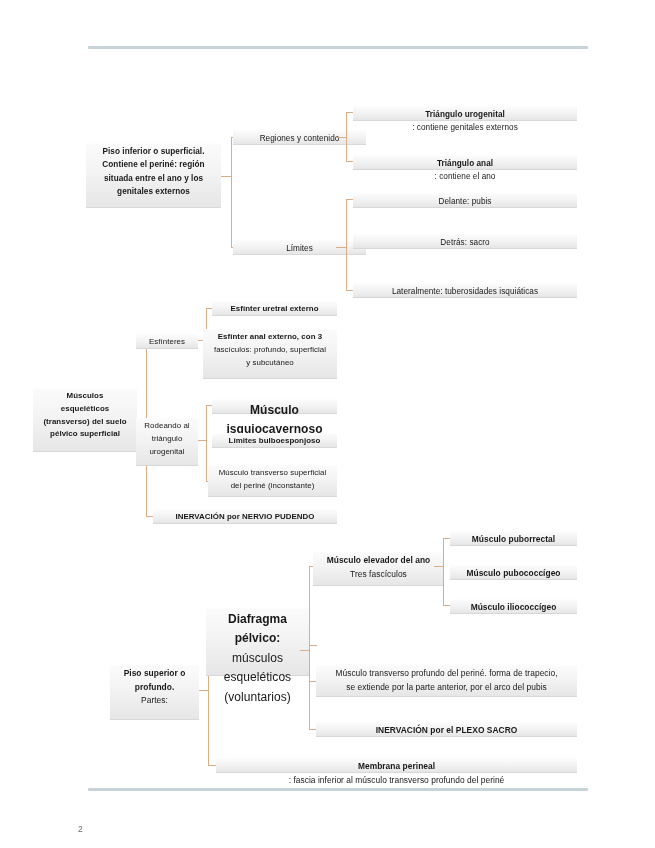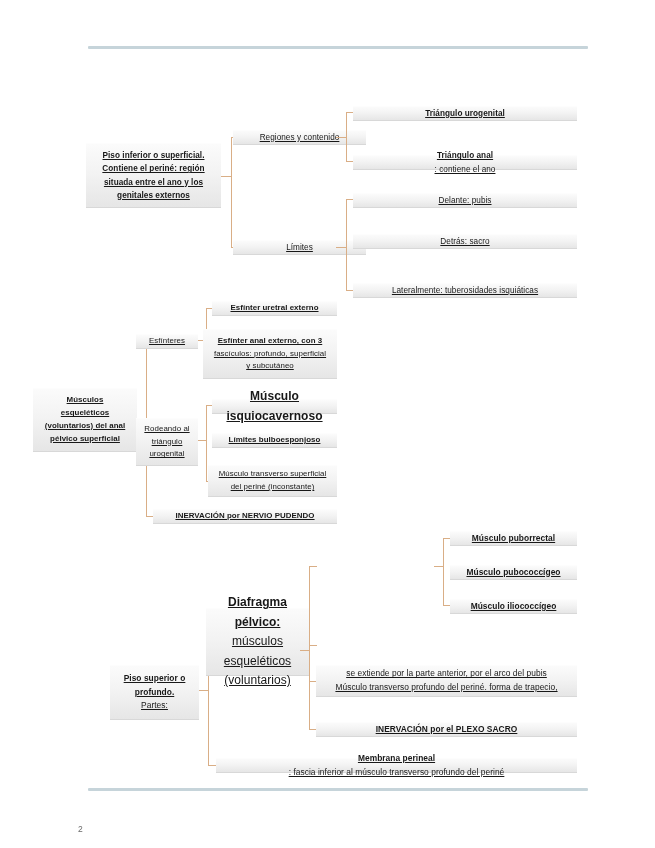--- a/index.html
+++ b/index.html
@@ -33,29 +33,27 @@
   }
 
   
   .node{
     position:absolute;
     box-sizing:border-box;
     background:linear-gradient(to bottom,#fbfbfb 0%,#f3f3f3 45%,#e6e6e6 100%);
     border-top:1px solid #fdfdfd;
     border-bottom:1px solid #d8d8d8;
     display:flex;
-    align-items:center;
     justify-content:center;
     text-align:center;
     padding:1px 4px;
     line-height:1.62;
     color:#181818;
     font-size:8.2px;
     letter-spacing:.05px;
-    text-decoration:underline;
   }
   .node span{display:block;width:100%;}
   .node b{font-weight:bold;}
   .bold{font-weight:bold;}
 
   
   .conn{
     position:absolute;
     background:#d9ae86;
   }
@@ -90,21 +88,21 @@
   <div class="node" style="left:233px;top:240px;width:133px;height:15px;">
     <span>Límites</span>
   </div>
 
   <div class="conn h" style="left:336px;top:137px;width:11px;"></div>
   <div class="conn v" style="left:346px;top:112px;height:50px;"></div>
   <div class="conn h" style="left:346px;top:112px;width:8px;"></div>
   <div class="conn h" style="left:346px;top:161px;width:8px;"></div>
 
   <div class="node" style="left:353px;top:106px;width:224px;height:15px;">
-    <span><b>Triángulo urogenital</b></span>
+    <span><b>Triángulo urogenital</b><span>: contiene genitales externos</span></span>
   </div>
 
   <div class="node" style="left:353px;top:155px;width:224px;height:15px;">
     <span><b>Triángulo anal</b><span>: contiene el ano</span></span>
   </div>
 
   <div class="conn h" style="left:336px;top:247px;width:11px;"></div>
   <div class="conn v" style="left:346px;top:199px;height:92px;"></div>
   <div class="conn h" style="left:346px;top:199px;width:8px;"></div>
   <div class="conn h" style="left:346px;top:290px;width:8px;"></div>
@@ -116,21 +114,21 @@
     <span>Detrás: sacro</span>
   </div>
   <div class="node" style="left:353px;top:283px;width:224px;height:15px;">
     <span>Lateralmente: tuberosidades isquiáticas</span>
   </div>
 
   <div class="node bold" style="left:33px;top:388px;width:104px;height:64px;font-size:7.9px;">
     <span>
       <span>Músculos</span>
       <span>esqueléticos</span>
-      <span>(voluntarios) del anal</span>
+      <span>(transverso) del suelo</span>
       <span>pélvico superficial</span>
     </span>
   </div>
 
   <div class="conn h" style="left:137px;top:420px;width:10px;"></div>
   <div class="conn v" style="left:146px;top:340px;height:177px;"></div>
   <div class="conn h" style="left:146px;top:340px;width:8px;"></div>
   <div class="conn h" style="left:146px;top:440px;width:8px;"></div>
   <div class="conn h" style="left:146px;top:516px;width:8px;"></div>
 
@@ -207,41 +205,47 @@
     </span>
   </div>
 
   <div class="conn h" style="left:300px;top:650px;width:10px;"></div>
   <div class="conn v" style="left:309px;top:566px;height:164px;"></div>
   <div class="conn h" style="left:309px;top:566px;width:8px;"></div>
   <div class="conn h" style="left:309px;top:645px;width:8px;"></div>
   <div class="conn h" style="left:309px;top:681px;width:8px;"></div>
   <div class="conn h" style="left:309px;top:729px;width:8px;"></div>
 
+  <div class="node" style="left:313px;top:552px;width:131px;height:34px;font-size:8.4px;">
+    <span>
+      <span class="bold">Músculo elevador del ano</span>
+      <span>Tres fascículos</span>
+    </span>
+  </div>
 
   <div class="conn h" style="left:434px;top:566px;width:10px;"></div>
   <div class="conn v" style="left:443px;top:538px;height:68px;"></div>
   <div class="conn h" style="left:443px;top:538px;width:8px;"></div>
   <div class="conn h" style="left:443px;top:605px;width:8px;"></div>
 
   <div class="node bold" style="left:450px;top:531px;width:127px;height:15px;font-size:8.4px;">
     <span>Músculo puborrectal</span>
   </div>
   <div class="node bold" style="left:450px;top:565px;width:127px;height:15px;font-size:8.4px;">
     <span>Músculo pubococcígeo</span>
   </div>
   <div class="node bold" style="left:450px;top:599px;width:127px;height:15px;font-size:8.4px;">
     <span>Músculo iliococcígeo</span>
   </div>
 
 
   <div class="node" style="left:316px;top:665px;width:261px;height:32px;font-size:8.4px;">
     <span>
+      <span>Músculo transverso profundo del periné. forma de trapecio,</span>
       <span>se extiende por la parte anterior, por el arco del pubis</span>
-      <span>Músculo transverso profundo del periné. forma de trapecio,</span>
     </span>
   </div>
 
   <div class="node bold" style="left:316px;top:722px;width:261px;height:15px;font-size:8.4px;">
     <span>INERVACIÓN por el PLEXO SACRO</span>
   </div>
 
   <div class="node" style="left:216px;top:758px;width:361px;height:15px;font-size:8.4px;">
     <span><b>Membrana perineal</b><span>: fascia inferior al músculo transverso profundo del periné</span></span>
   </div>

